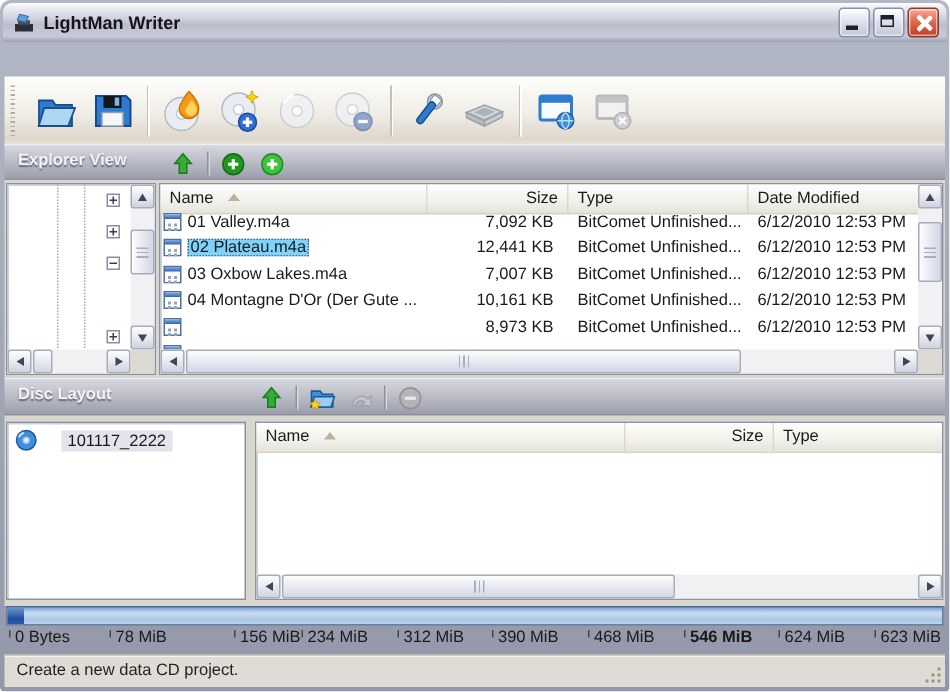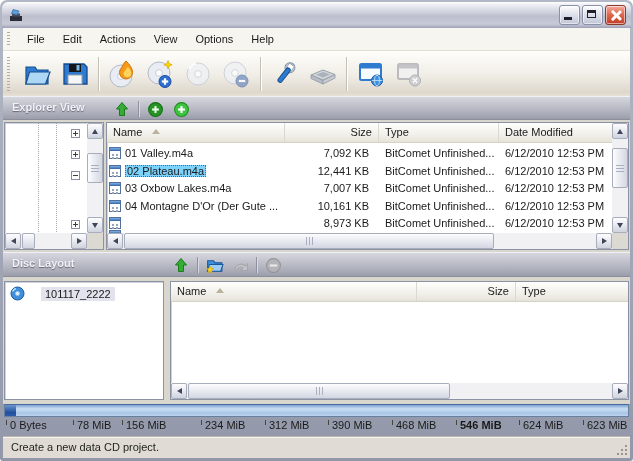--- a/index.html
+++ b/index.html
@@ -43,21 +43,21 @@
   .pbtn{width:20px;height:20px;border:0;background:transparent;display:flex;align-items:center;justify-content:center;padding:0;}
   .psep{width:1px;height:16px;background:#8f91a0;box-shadow:1px 0 0 #d8dae2;}
 
   
   .area{position:absolute;left:3px;right:3px;background:#d9d6ce;}
   .pane{position:absolute;background:#fff;border:1px solid #8a92a4;box-shadow:inset 1px 1px 0 rgba(96,106,128,.3);box-sizing:border-box;}
   .lv-header{position:absolute;top:0;left:0;height:19px;display:flex;background:linear-gradient(180deg,#fefefd,#f1f0ea 60%,#e6e3d9);border-bottom:1px solid #d5d2c8;}
   .hcell{box-sizing:border-box;padding:3px 6px 0;border-right:1px solid #dbd9cf;display:flex;align-items:flex-start;white-space:nowrap;overflow:hidden;}
   .sortarrow{width:0;height:0;border-left:4px solid transparent;border-right:4px solid transparent;border-bottom:5px solid #b9b29c;margin:3px 0 0 10px;}
   .rows{position:absolute;left:0;overflow:hidden;}
-  .lv-row{display:flex;height:17.4px;align-items:flex-end;}
+  .lv-row{display:flex;height:17.4px;align-items:flex-start;}
   .c-name{width:178px;display:flex;align-items:center;overflow:hidden;white-space:nowrap;}
   .c-size{width:94px;text-align:right;padding-right:10px;box-sizing:border-box;white-space:nowrap;}
   .c-type{width:120px;padding-left:6px;box-sizing:border-box;overflow:hidden;white-space:nowrap;}
   .c-date{flex:1;padding-left:6px;overflow:hidden;white-space:nowrap;}
   .sel{background:#7dd3fc;outline:1px dotted #63636a;outline-offset:-1px;padding:0 2px;}
   .file-icon{width:12px;height:12px;border:1px solid #51719c;background:#fdfdfd;position:relative;margin:0 4px 0 2px;flex:0 0 auto;box-sizing:border-box;}
   .file-icon::before{content:"";position:absolute;left:0;right:0;top:0;height:3px;background:linear-gradient(180deg,#7fb0e4,#2f63a8);}
   .file-icon::after{content:"";position:absolute;left:2px;top:6px;width:2px;height:2px;background:#98a6b6;box-shadow:4px 0 0 #98a6b6,0 3px 0 #98a6b6,4px 3px 0 #98a6b6;}
   .partial{align-items:flex-start;}
   .partial .c-name,.partial .c-size,.partial .c-type{padding-top:1px;}
@@ -111,42 +111,34 @@
 <div class="window">
 
   <div class="titlebar">
     <span style="display:inline-flex;">
       <svg width="16" height="16" viewBox="0 0 16 16">
           <path d="M2 9 h12 v5 h-12 z" fill="#2b2e38"></path>
           <path d="M4 6.5 h8 v3 h-8 z" fill="#4a4e5a"></path>
           <path d="M5 2.5 l6 1.5 -2 4 -5.5 -1.5 z" fill="#5aa0e0" stroke="#2b5e94" stroke-width="0.6"></path>
         </svg>
     </span>
+    <span class="title-text">LightMan Writer</span>
     <div class="win-controls">
       <div class="wbtn">
           <span class="glyph-min"></span>
         </div>
       <div class="wbtn">
           <span class="glyph-max"></span>
         </div>
       <div class="wbtn close">
           <span class="glyph-x"></span>
         </div>
     </div>
   </div>
 
-  <div class="menubar">
-    <span class="gripper"></span>
-    <span class="menu-item">File</span>
-    <span class="menu-item">Edit</span>
-    <span class="menu-item">Actions</span>
-    <span class="menu-item">View</span>
-    <span class="menu-item">Options</span>
-    <span class="menu-item">Help</span>
-  </div>
 
   <div class="toolbar">
     <span class="gripper"></span>
     <button class="tb">
       <svg width="32" height="32" viewBox="0 0 32 32">
           <path d="M5 9 h9 l2 3 h11 v14 H5 z" fill="#2e7bd0" stroke="#17508f" stroke-width="1.2"></path>
           <path d="M8.5 14 h20.5 l-4.5 12 H4.8 z" fill="#aed6f5" stroke="#17508f" stroke-width="1.2"></path>
         </svg>
     </button>
     <button class="tb">
@@ -459,21 +451,21 @@
   </div>
   <div class="scale">
     <span class="scale-item" style="left:2px;">
         <i class="tick"></i>
         <span>0 Bytes</span>
       </span>
     <span class="scale-item" style="left:69px;">
         <i class="tick"></i>
         <span>78 MiB</span>
       </span>
-    <span class="scale-item" style="left:118px;">
+    <span class="scale-item" style="left:152px;">
         <i class="tick"></i>
         <span>156 MiB</span>
       </span>
     <span class="scale-item" style="left:197px;">
         <i class="tick"></i>
         <span>234 MiB</span>
       </span>
     <span class="scale-item" style="left:261px;">
         <i class="tick"></i>
         <span>312 MiB</span>

